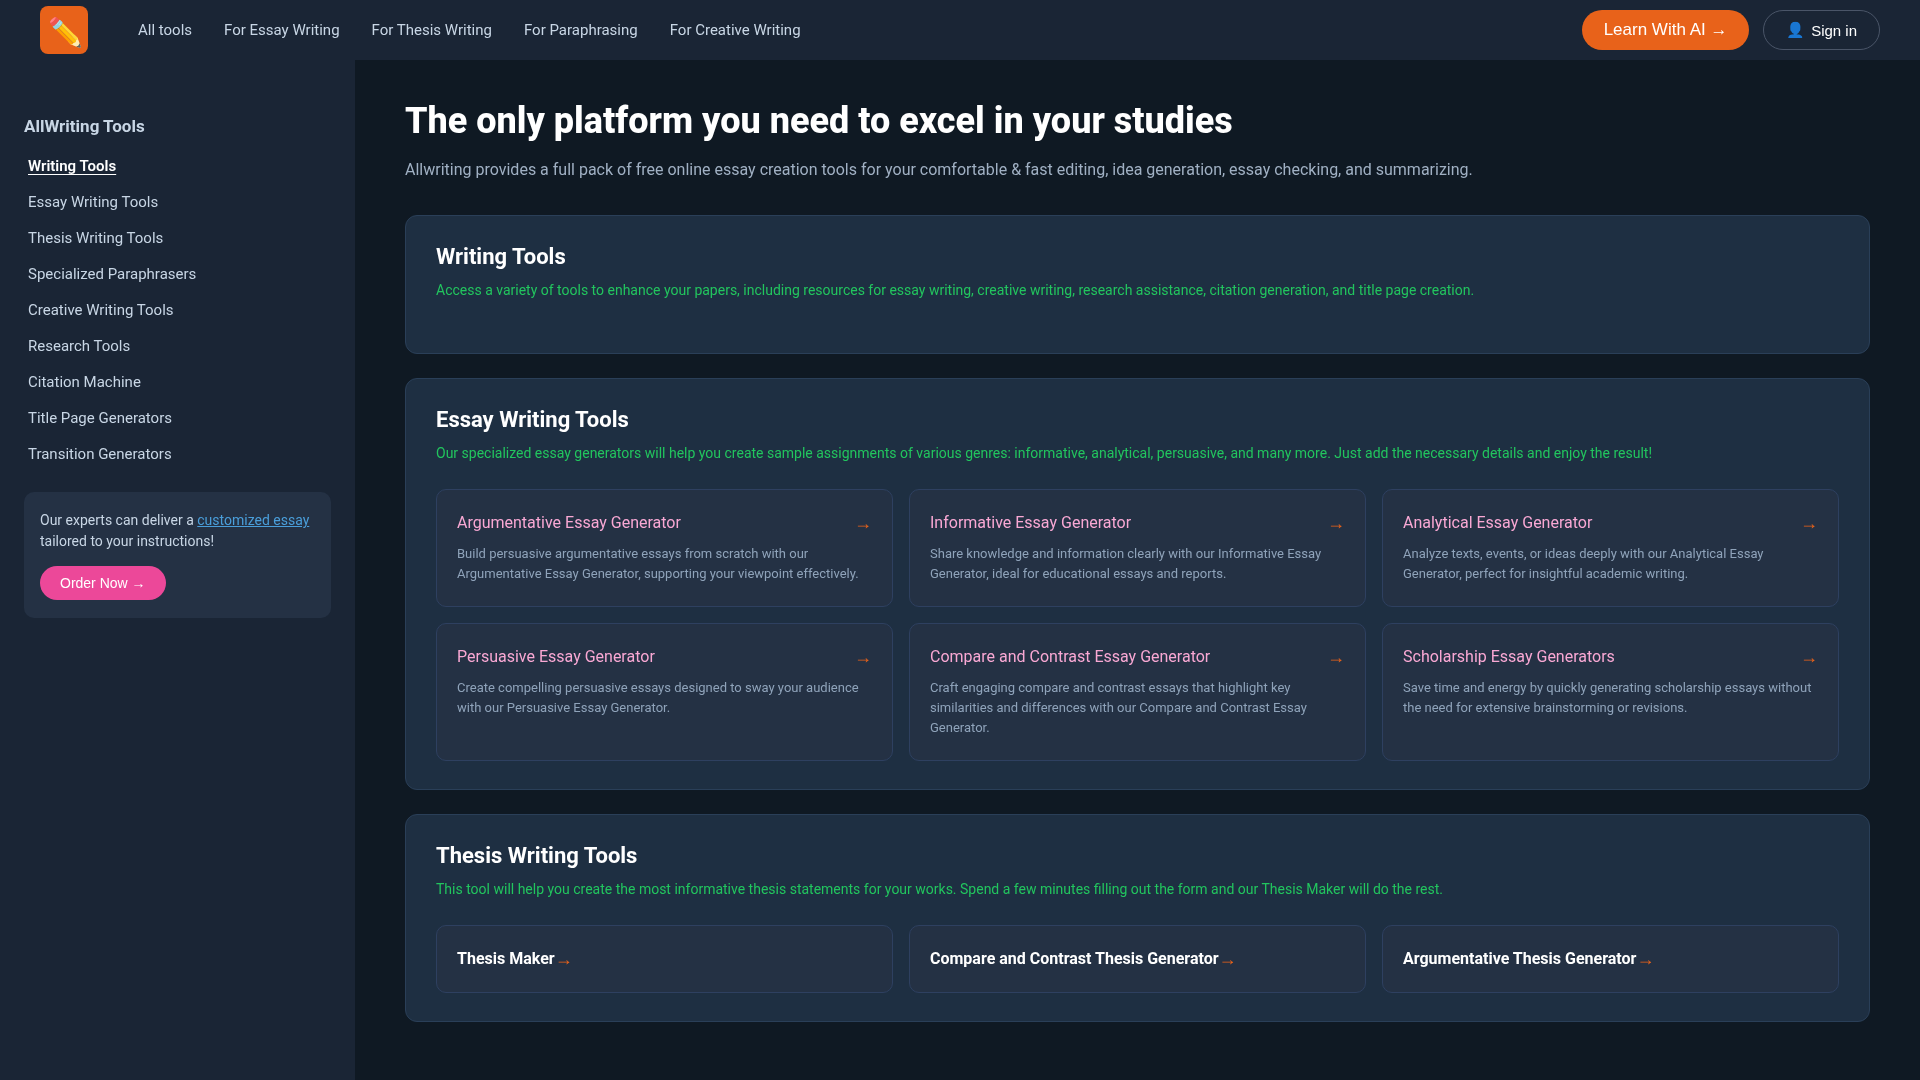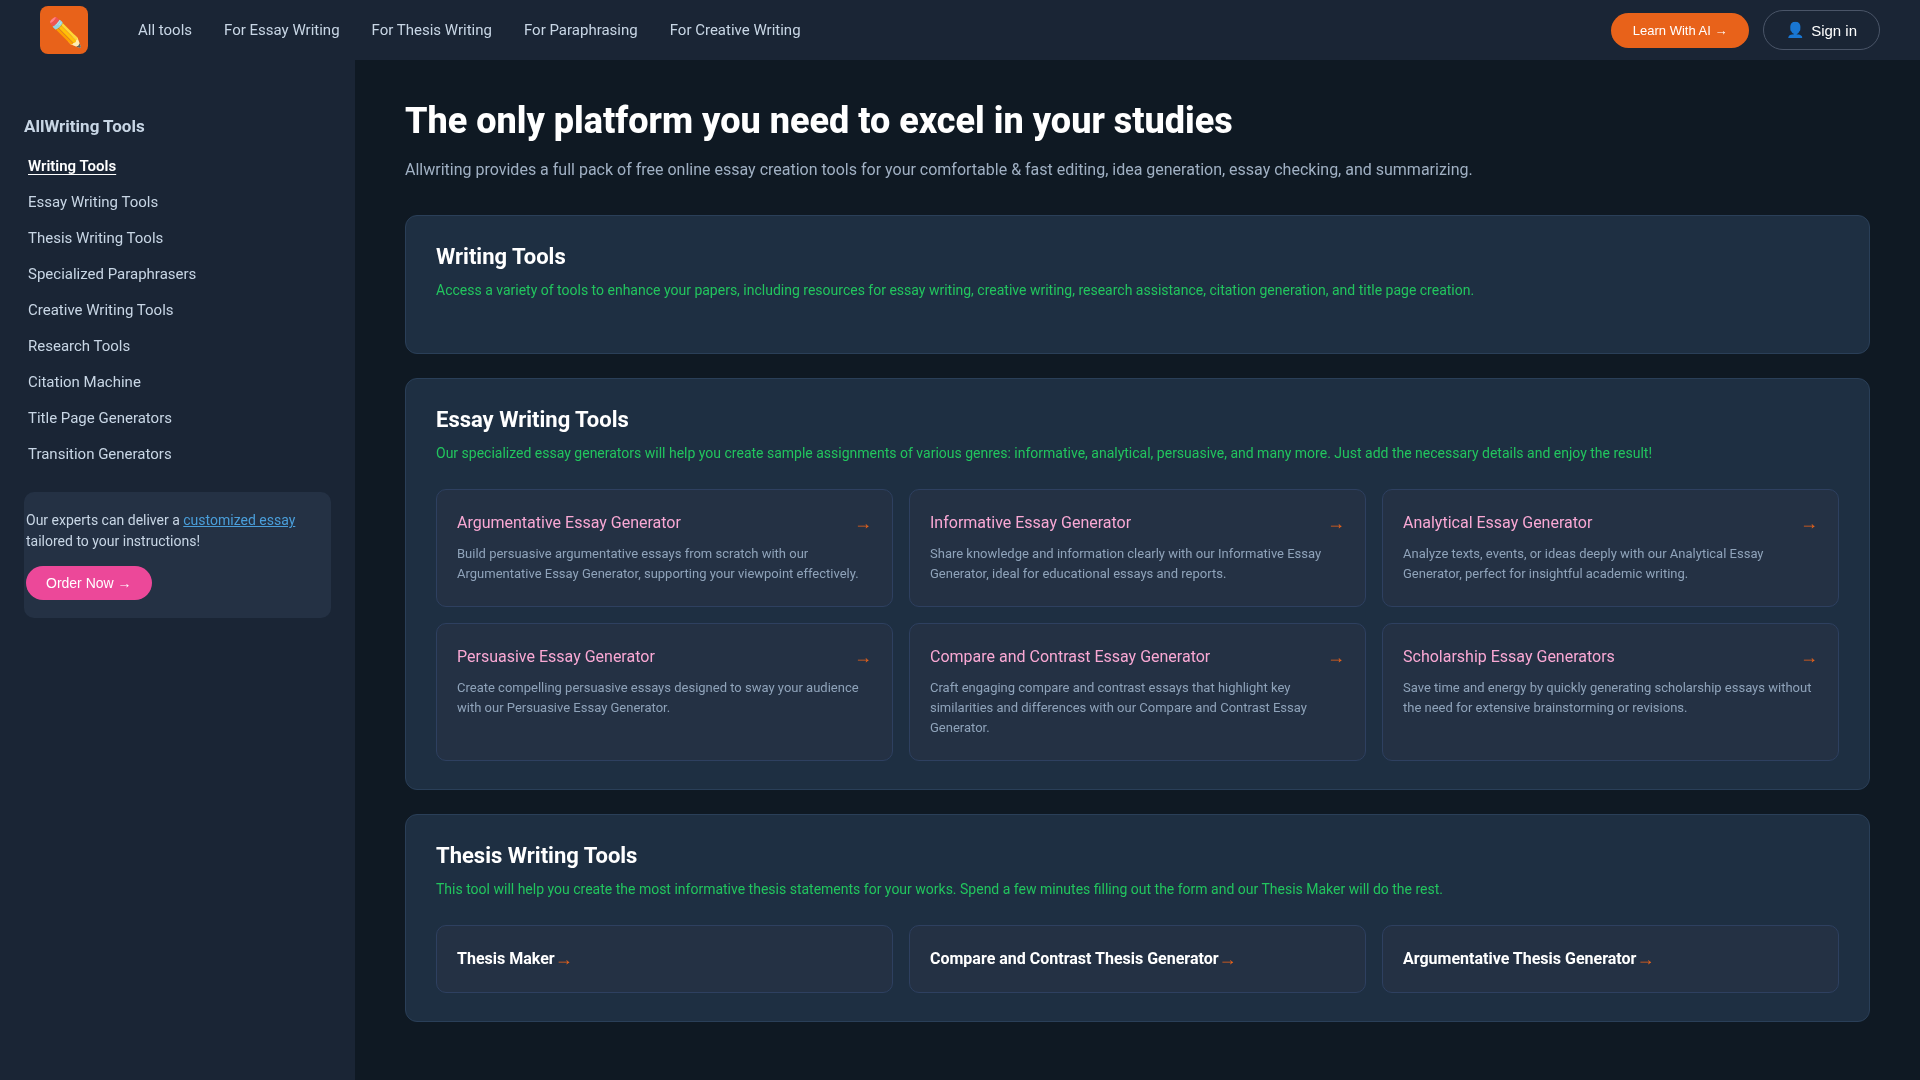--- a/index.html
+++ b/index.html
@@ -45,21 +45,21 @@
       display: flex;
       align-items: center;
       gap: 14px;
     }
     .btn-learn {
       background: #e8621a;
       color: #fff;
       border: none;
       border-radius: 24px;
       padding: 10px 22px;
-      font-size: 13px;
+      font-size: 17px;
       cursor: pointer;
       display: flex;
       align-items: center;
       gap: 6px;
       font-weight: 500;
     }
     .btn-signin {
       background: transparent;
       color: #fff;
       border: 1px solid #4a5568;
@@ -104,21 +104,21 @@
     }
     .sidebar-item.active {
       color: #fff;
       font-weight: 600;
       text-decoration: underline;
       text-underline-offset: 3px;
     }
     .sidebar-cta {
       background: #243144;
       border-radius: 10px;
-      padding: 18px 2px;
+      padding: 18px 16px;
       margin-top: 18px;
     }
     .sidebar-cta-text {
       color: #c8d6e5;
       font-size: 14px;
       line-height: 1.5;
       margin-bottom: 14px;
     }
     .sidebar-cta-text a {
       color: #4a9eda;

